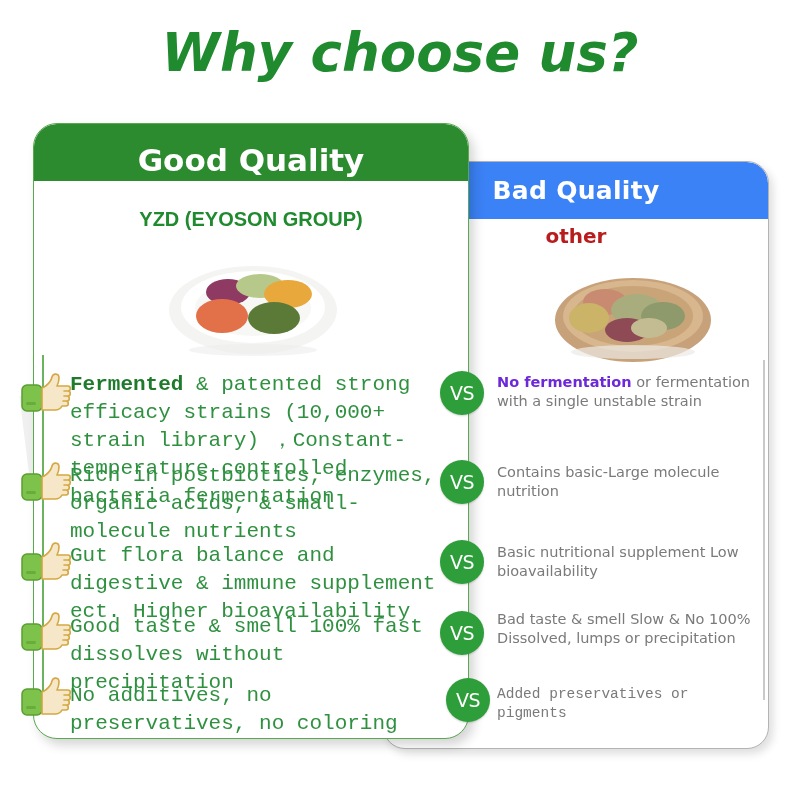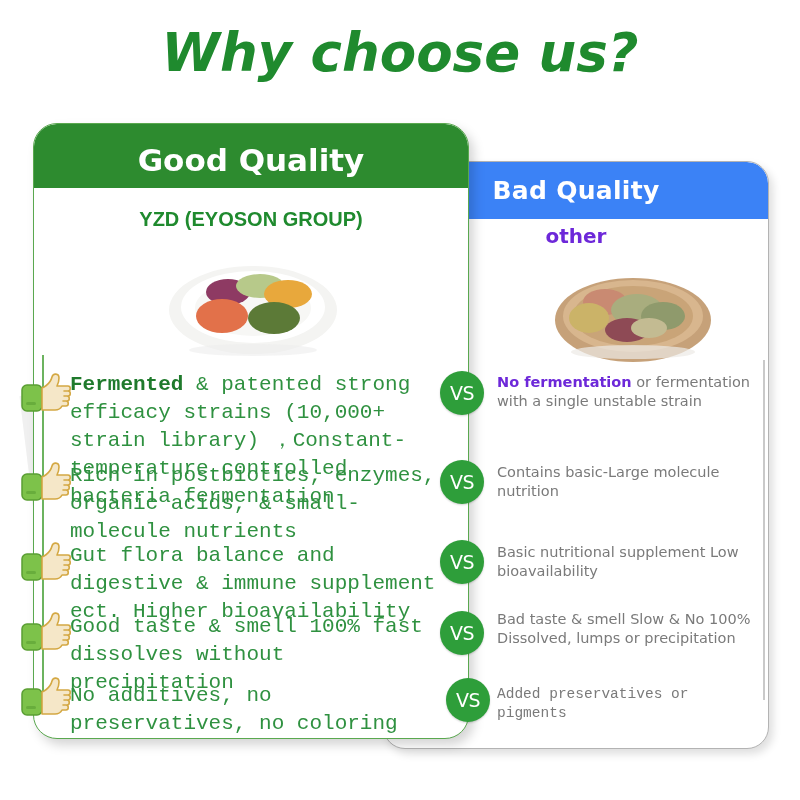--- a/index.html
+++ b/index.html
@@ -92,21 +92,21 @@
   }
   .panel-bad-brand {
     position: absolute;
     left: 0;
     top: 62px;
     width: 384px;
     text-align: center;
     font-family: "DejaVu Sans", sans-serif;
     font-size: 20px;
     font-weight: bold;
-    color: #6d28d9;
+    color: #b91c1c;
   }
 
   
   .panel-good {
     position: absolute;
     left: 33px;
     top: 123px;
     width: 434px;
     height: 614px;
     background: #ffffff;
@@ -114,21 +114,21 @@
     border-radius: 24px;
     box-shadow: 5px 6px 11px rgba(0,0,0,0.17);
     z-index: 4;
     overflow: hidden;
   }
   .panel-good-header {
     position: absolute;
     left: 0;
     top: 0;
     width: 434px;
-    height: 64px;
+    height: 57px;
     background: #2d8b2f;
     border-radius: 22px 22px 0 0;
     color: #ffffff;
     font-family: "DejaVu Sans", sans-serif;
     font-size: 31px;
     font-weight: bold;
     text-align: center;
     line-height: 73px;
   }
   .panel-good-brand {

